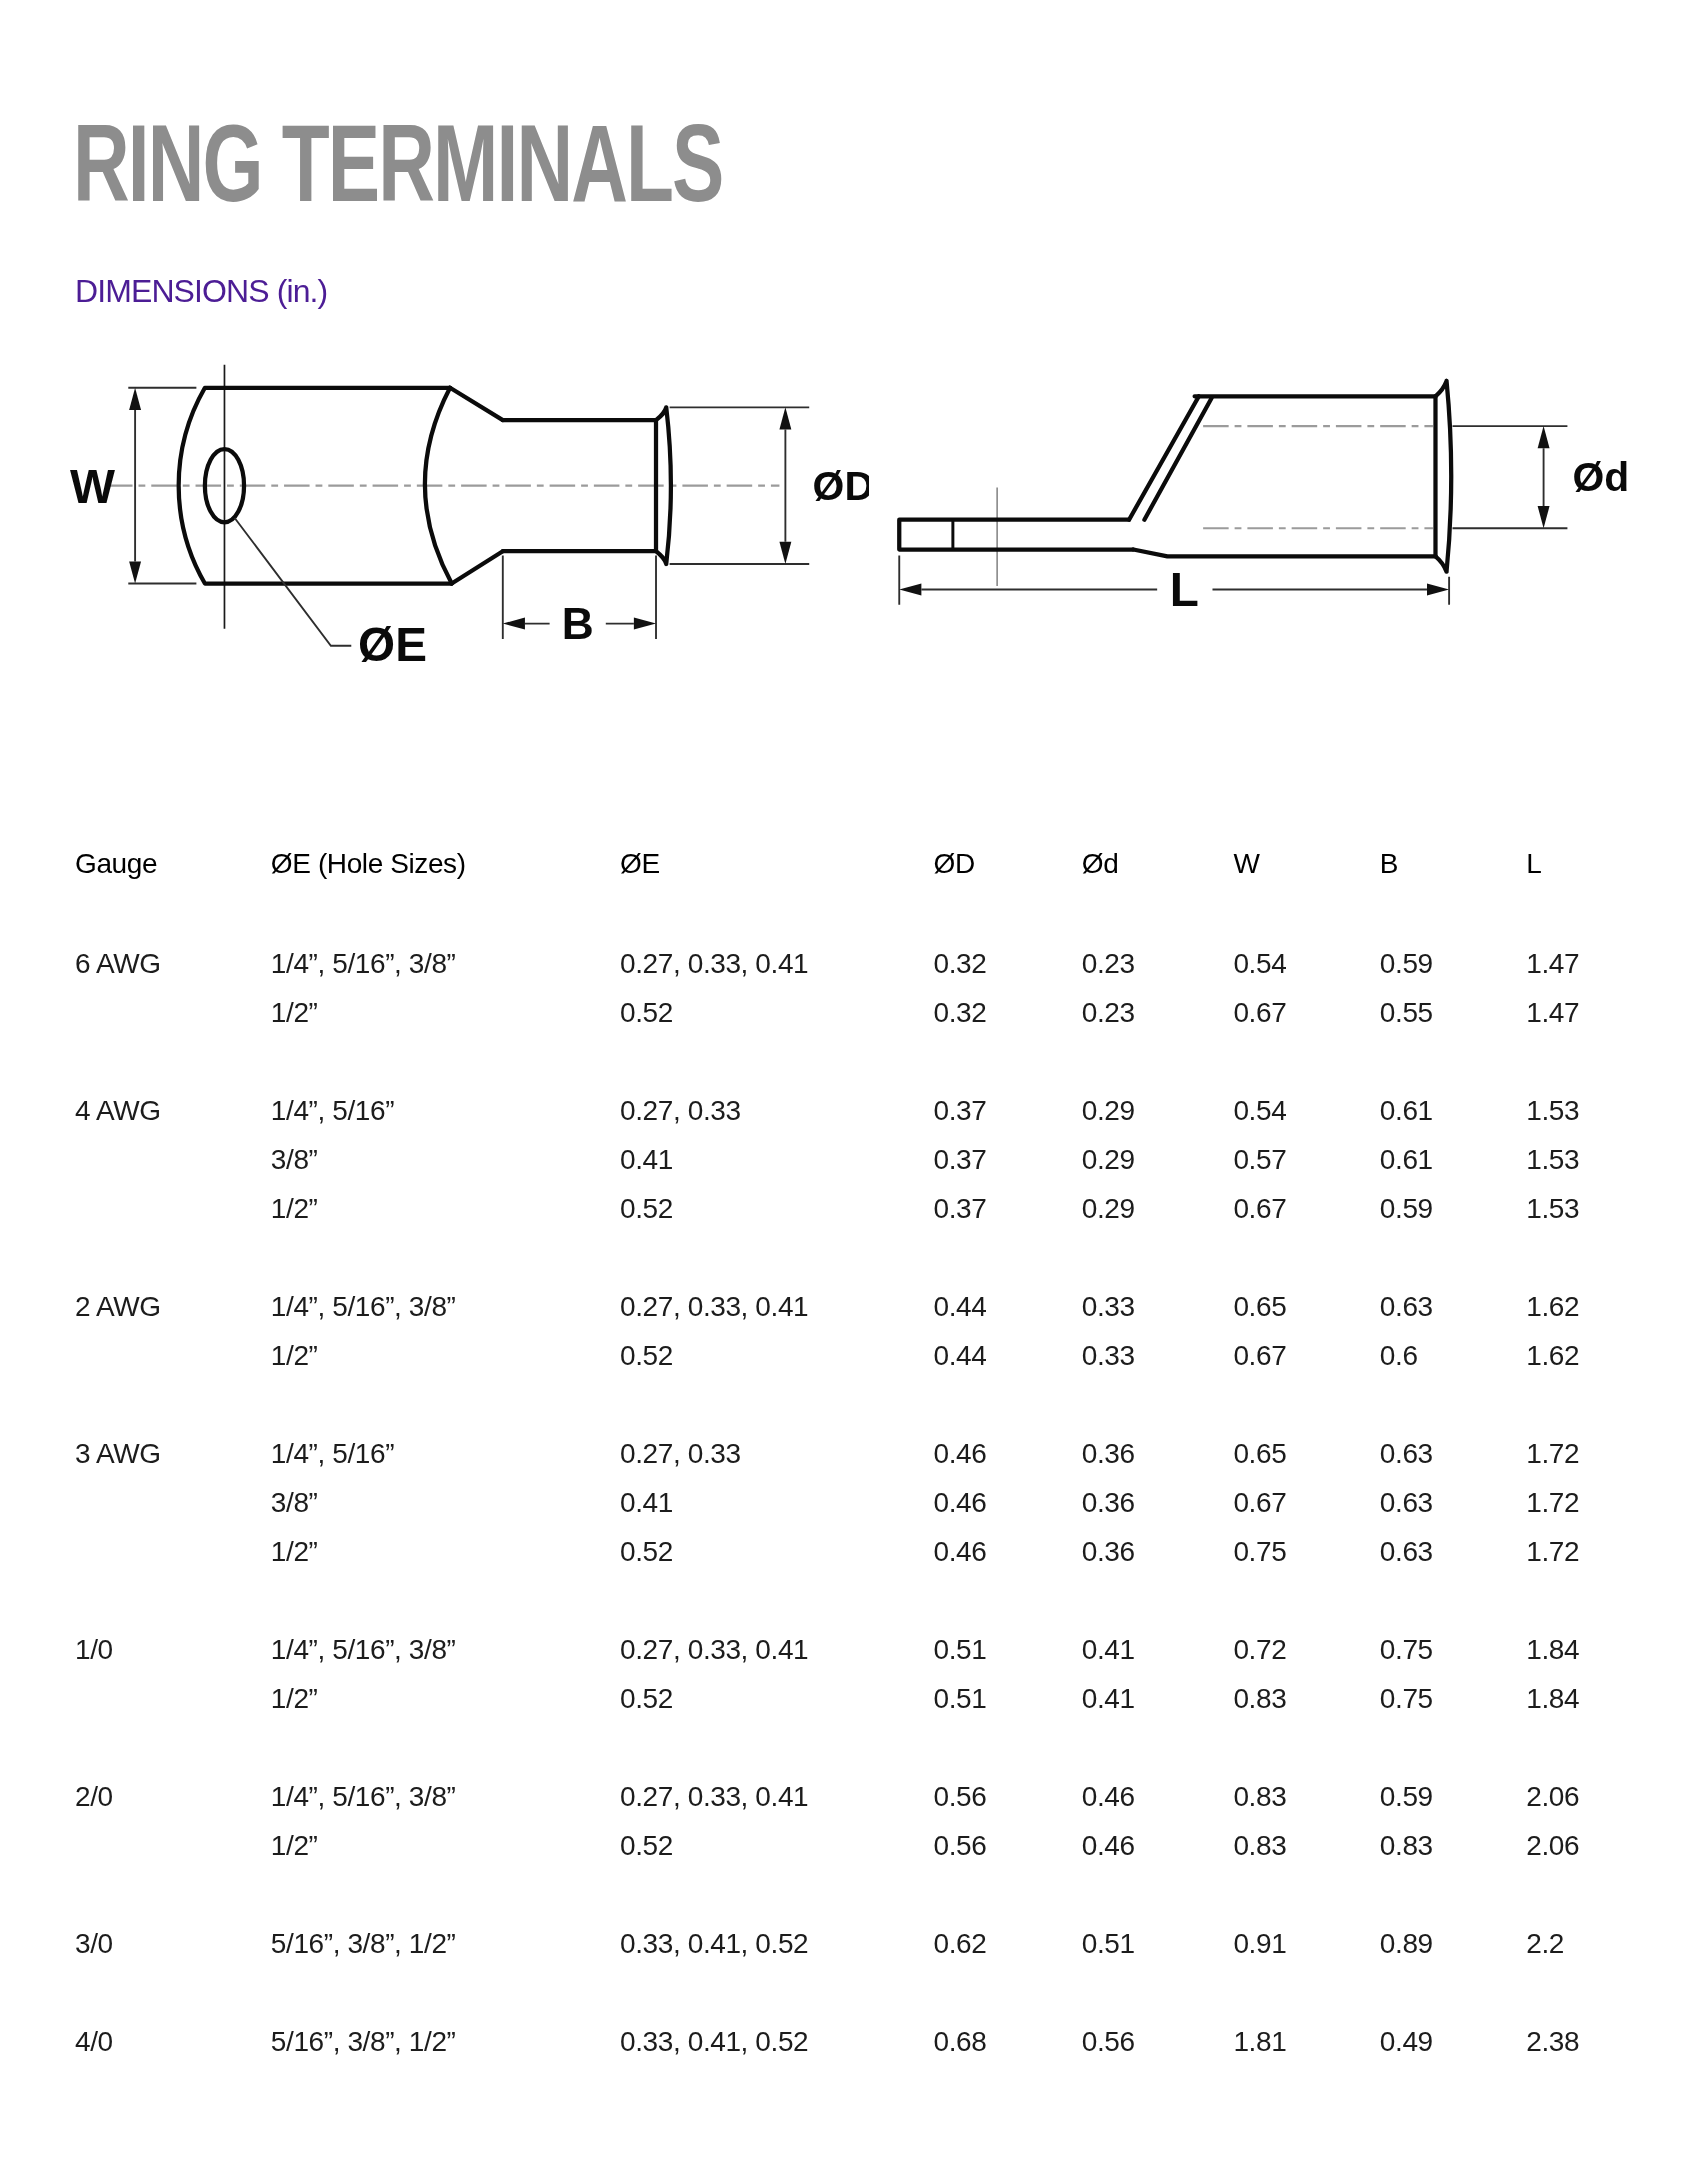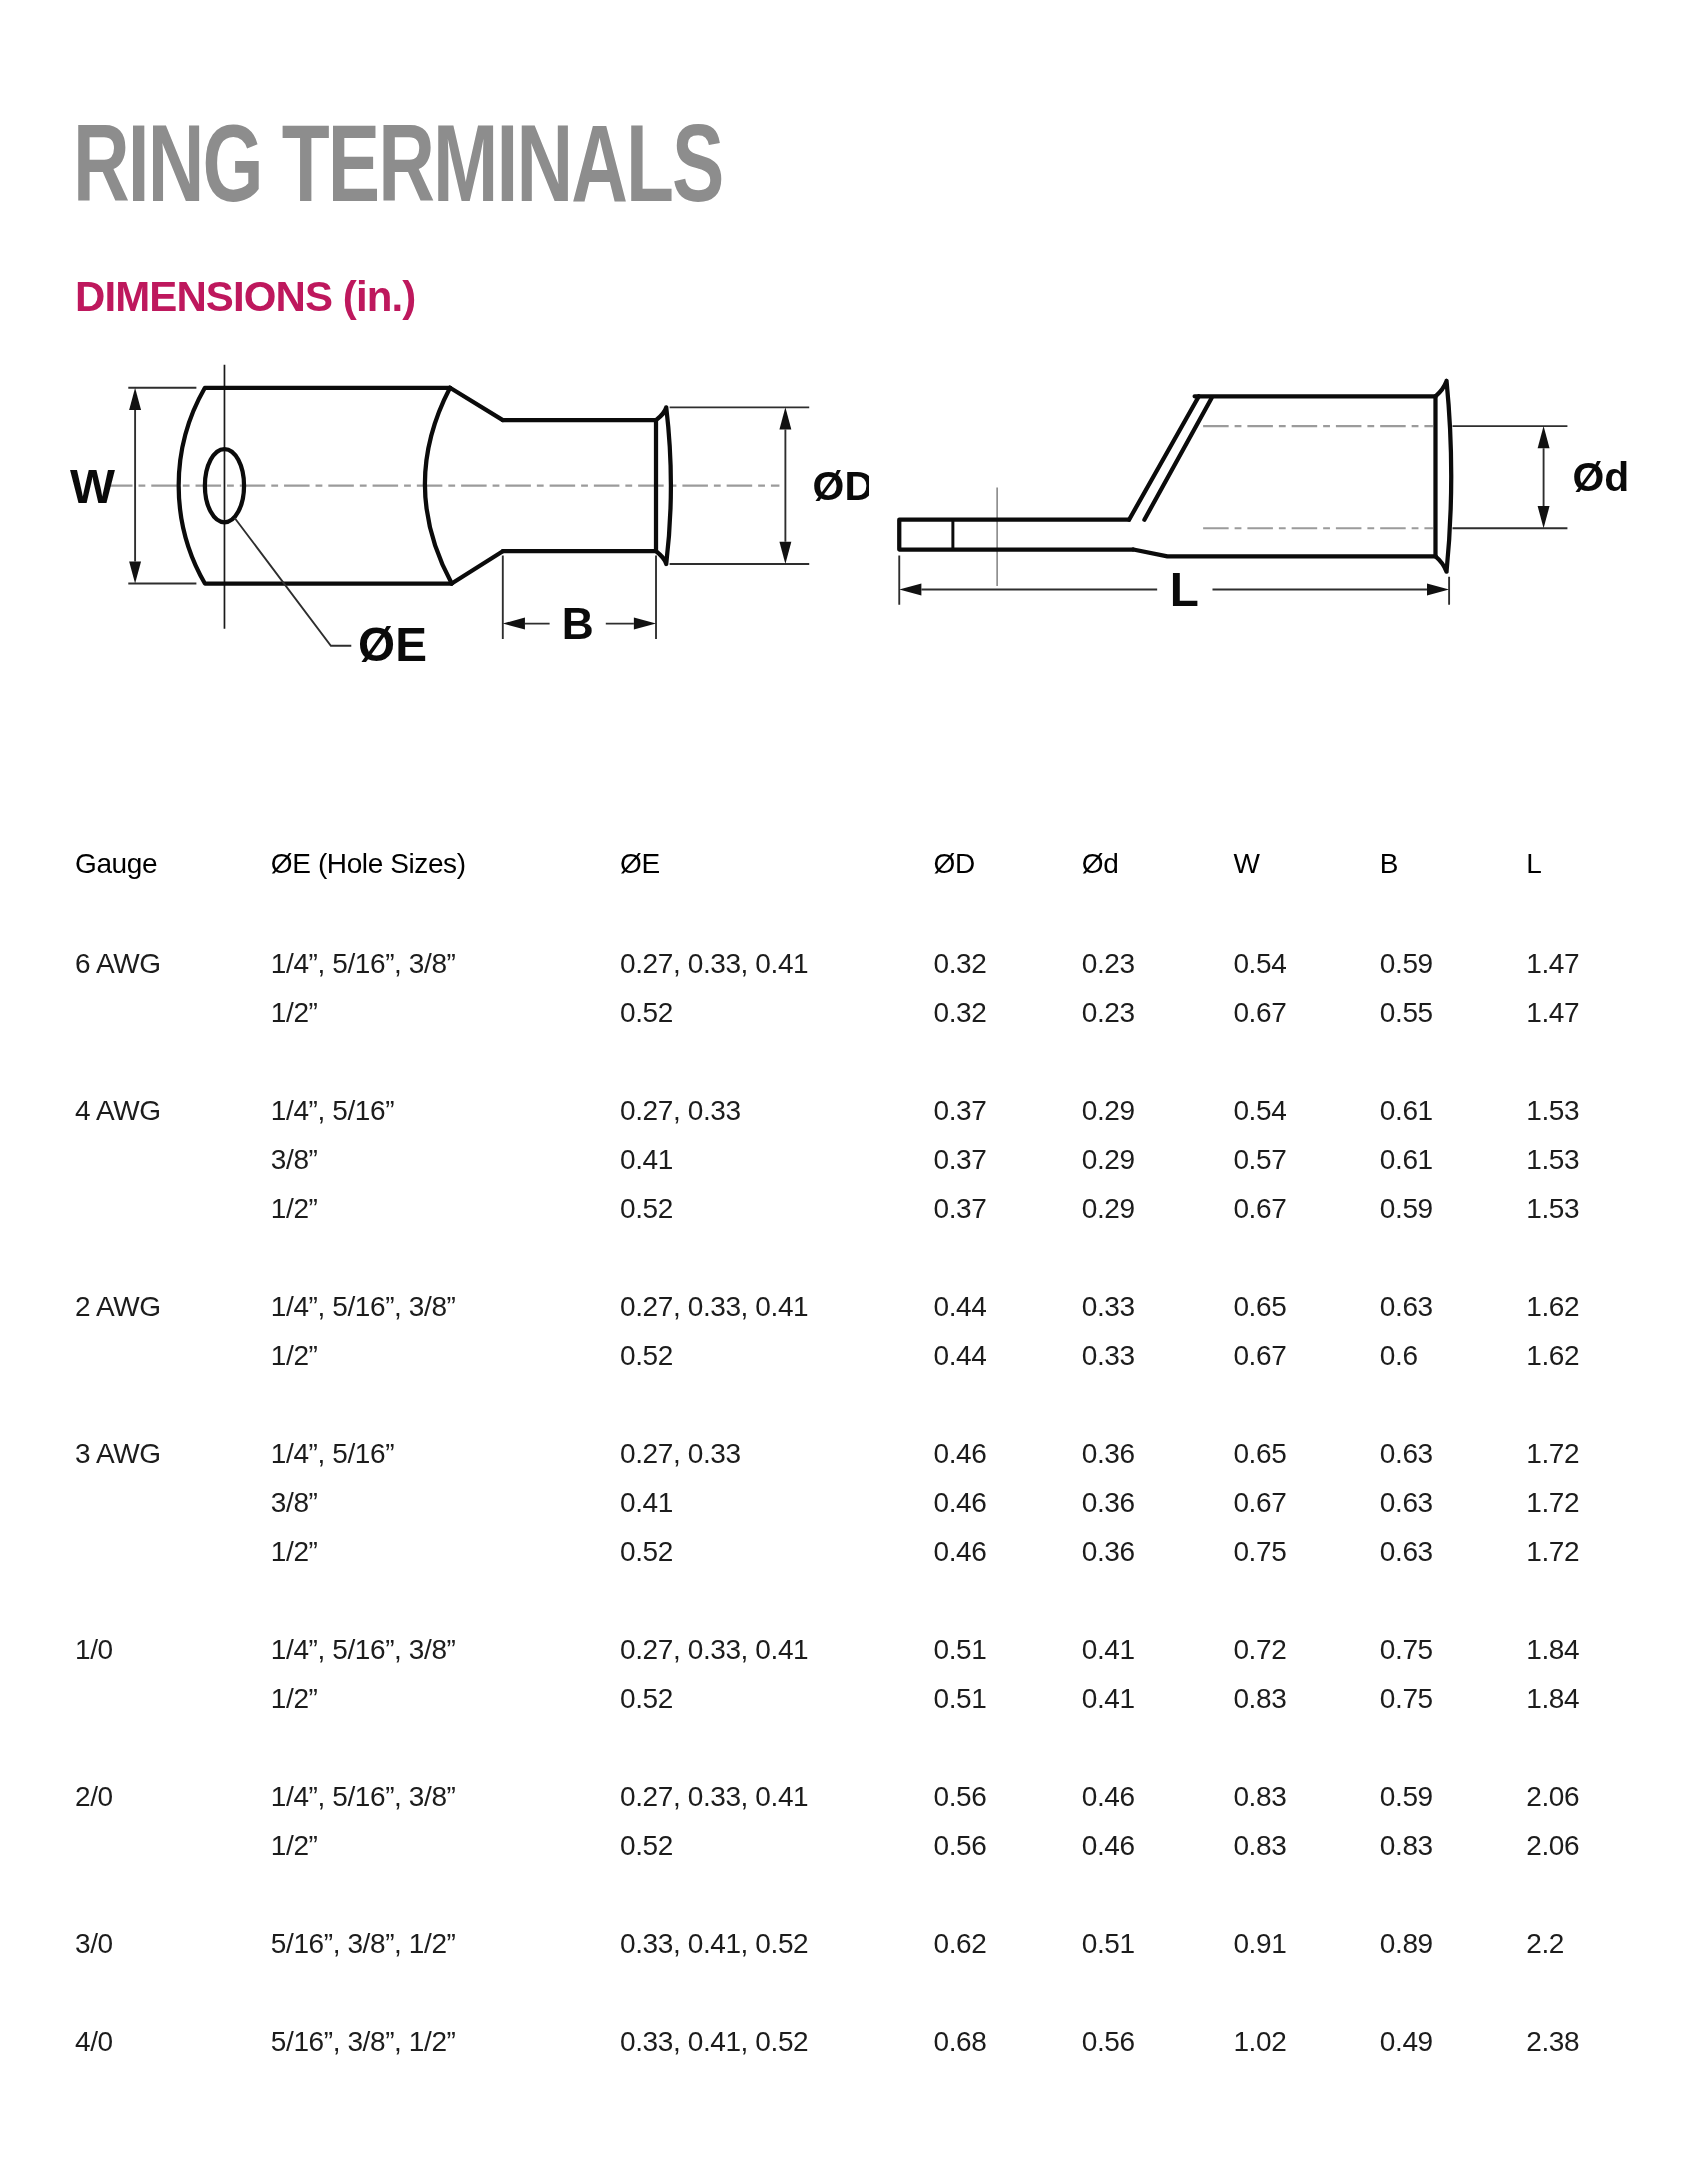--- a/index.html
+++ b/index.html
@@ -4,21 +4,21 @@
 <style>
   html,body{margin:0;padding:0;background:#ffffff;}
   .page{position:relative;width:1685px;height:2181px;background:#ffffff;overflow:hidden;
         font-family:"Liberation Sans",sans-serif;color:#1c1c1c;}
 
   .title{position:absolute;left:73px;top:109px;margin:0;
          font-size:109px;font-weight:800;line-height:1;color:#8d8d8d;
          letter-spacing:-2.6px;white-space:nowrap;
          transform:scaleX(0.72);transform-origin:left top;}
   .subtitle{position:absolute;left:75px;top:273px;margin:0;
-            font-size:42px;font-weight:700;letter-spacing:-0.9px;color:#be185d;}
+            font-size:32px;font-weight:400;letter-spacing:-0.9px;color:#4c1d95;}
 
   .drawing{position:absolute;}
   .outline{fill:none;stroke:#0b0b0b;stroke-width:5;stroke-linejoin:round;stroke-linecap:round;}
   .mid{fill:none;stroke:#0b0b0b;stroke-width:3.5;}
   .ext{fill:none;stroke:#2e2e2e;stroke-width:2.2;}
   .cl{fill:none;stroke:#9b9b9b;stroke-width:2.6;stroke-dasharray:30 7 8 7;}
   .axis{fill:none;stroke:#8f8f8f;stroke-width:2;}
   .thin-dark{fill:none;stroke:#1a1a1a;stroke-width:2;}
   .drawing polygon{fill:#111;}
   .drawing text{fill:#0a0a0a;font-family:"Liberation Sans",sans-serif;}
@@ -280,21 +280,21 @@
             <div class="t-cell">2.2</div>
           </div>
         </div>
         <div class="t-group">
           <div class="t-row">
             <div class="t-cell">4/0</div>
             <div class="t-cell">5/16”, 3/8”, 1/2”</div>
             <div class="t-cell">0.33, 0.41, 0.52</div>
             <div class="t-cell">0.68</div>
             <div class="t-cell">0.56</div>
-            <div class="t-cell">1.02</div>
+            <div class="t-cell">1.81</div>
             <div class="t-cell">0.49</div>
             <div class="t-cell">2.38</div>
           </div>
         </div>
       </div>
   </div>
 
 </div>
 
 

